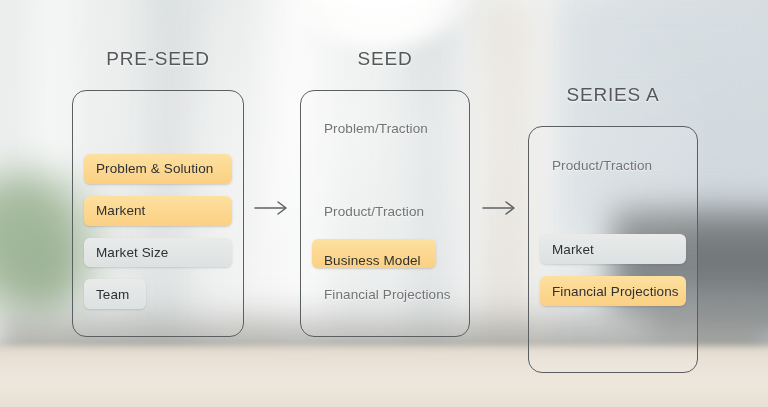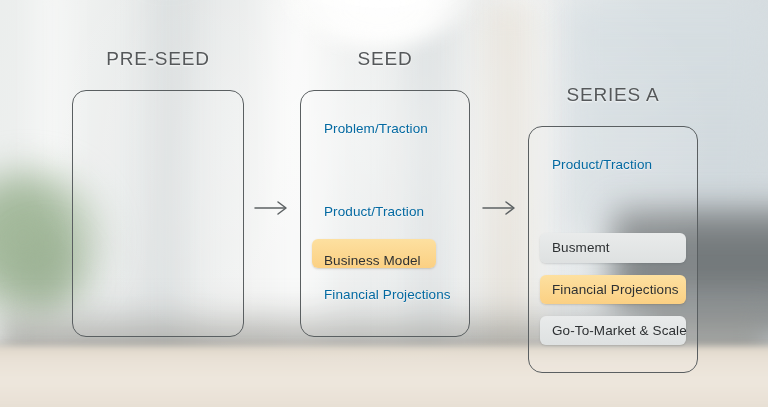--- a/index.html
+++ b/index.html
@@ -219,21 +219,21 @@
     padding: 0 12px;
     margin-bottom: 12px;
     border-radius: 6px;
     font-size: 13.5px;
     color: #2e3133;
     white-space: nowrap;
     letter-spacing: 0.1px;
   }
   .item-plain {
     background: transparent;
-    color: #0369a1;
+    color: #737373;
     text-shadow: 0 1px 1px rgba(255,255,255,0.7);
     text-align: right;
   }
   .item-grey {
     background: linear-gradient(180deg, #e9ebeb 0%, #dee1e1 100%);
     box-shadow: 0 1px 2px rgba(60,65,70,0.18);
   }
   .item-yellow {
     background: linear-gradient(180deg, #fde0a0 0%, #fbd083 100%);
     box-shadow: 0 1px 2px rgba(90,75,40,0.22);
@@ -272,20 +272,34 @@
   <div class="bg-layer bg-midband"></div>
   <div class="bg-layer bg-desk-edge"></div>
   <div class="bg-layer bg-desk"></div>
   <div class="bg-layer bg-haze"></div>
 
   <div id="diagram">
 
     <div class="stage stage-1">
       <div class="stage-title">PRE-SEED</div>
       <div class="stage-card"></div>
+      <div class="item-list">
+        <div class="item item-yellow" style="margin-top:48px;">
+          <span>Problem &amp; Solution</span>
+        </div>
+        <div class="item item-yellow">
+          <span>Markent</span>
+        </div>
+        <div class="item item-grey">
+          <span>Market Size</span>
+        </div>
+        <div class="item item-grey" style="width:62px;">
+          <span>Team</span>
+        </div>
+      </div>
     </div>
 
     <div class="arrow arrow-1">
       <svg width="44" height="18" viewBox="0 0 44 18" aria-hidden="true">
         <g stroke="#5c6163" stroke-width="1.5" fill="none" stroke-linecap="round" stroke-linejoin="round">
           <line x1="3" y1="9" x2="33" y2="9"></line>
           <polyline points="26,3 34,9 26,15"></polyline>
         </g>
       </svg>
     </div>
@@ -319,25 +333,22 @@
     </div>
 
     <div class="stage stage-3">
       <div class="stage-title">SERIES A</div>
       <div class="stage-card"></div>
       <div class="item-list">
         <div class="item item-plain" style="margin-top:8px; margin-bottom:54px;">
           <span>Product/Traction</span>
         </div>
         <div class="item item-grey" style="margin-bottom:12px;">
-          <span>Busmemt</span>
+          <span>Market</span>
         </div>
         <div class="item item-yellow" style="margin-bottom:12px;">
           <span>Financial Projections</span>
         </div>
-        <div class="item item-grey">
-          <span>Go-To-Market &amp; Scale</span>
-        </div>
       </div>
     </div>
 
   </div>
 </div>
 
 </body></html>

